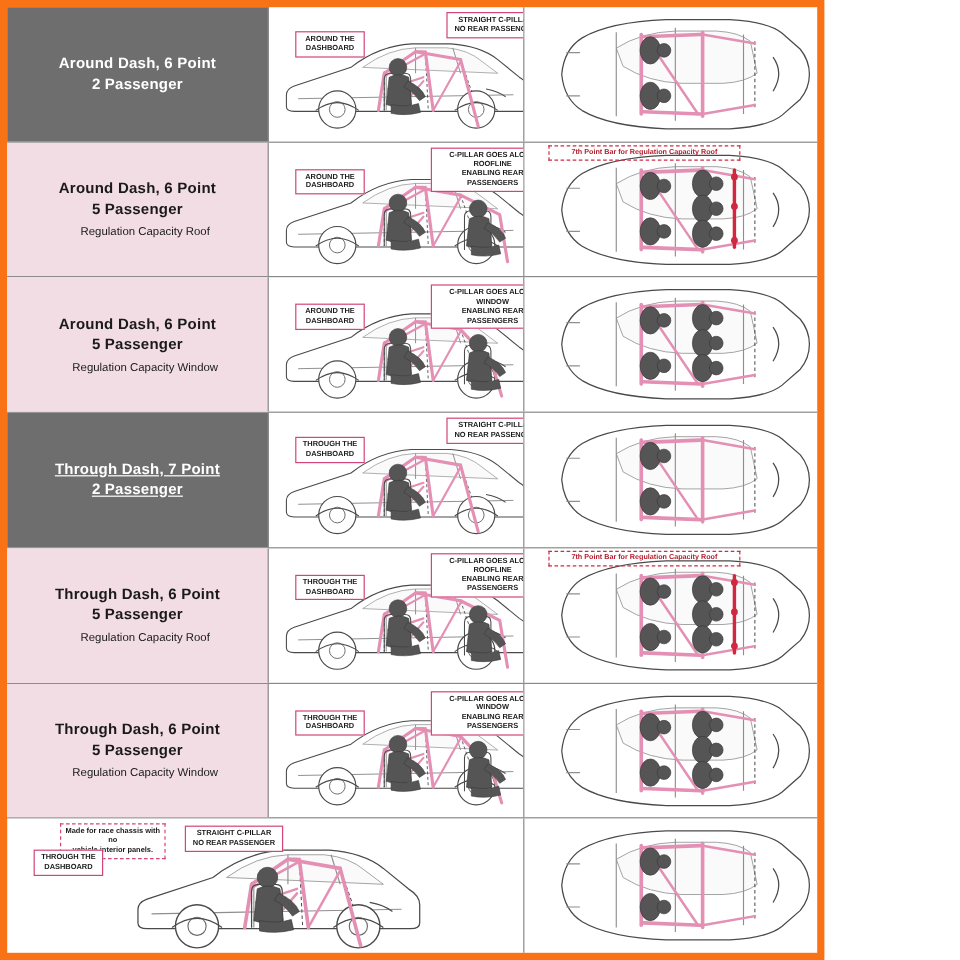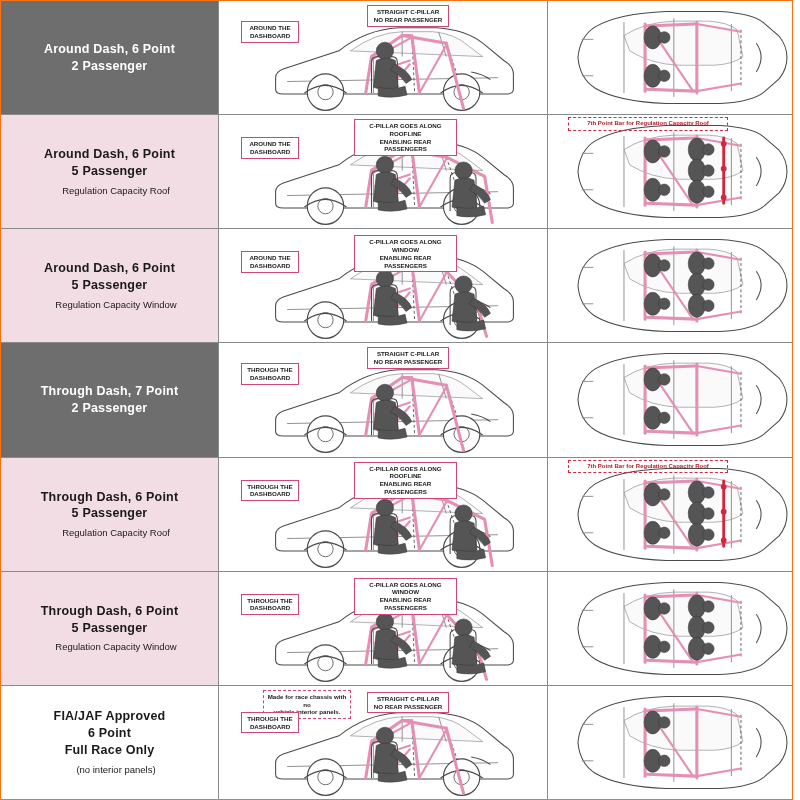--- a/index.html
+++ b/index.html
@@ -1,17 +1,17 @@
 <!DOCTYPE html>
 <html><head>
 <meta charset="utf-8">
 <style>
   html,body{margin:0;padding:0;background:#ffffff;}
   body{width:800px;height:800px;font-family:"Liberation Sans",sans-serif;overflow:hidden;}
-  #sheet{width:793px;height:800px;box-sizing:border-box;display:flex;flex-direction:column;border:1px solid #f97316;background:#fff;}
+  #sheet{width:687px;height:800px;box-sizing:border-box;display:flex;flex-direction:column;border:6px solid #f97316;background:#fff;}
   .row{display:flex;flex:1 1 0;border-bottom:1px solid #8a8a8a;min-height:0;}
   .row:last-child{border-bottom:none;}
   .label-cell{width:218px;flex:0 0 218px;box-sizing:border-box;border-right:1px solid #8a8a8a;
     display:flex;flex-direction:column;align-items:center;justify-content:center;text-align:center;padding:4px 8px;}
   .label-cell.dark{background:#6e6e6e;color:#ffffff;}
   .label-cell.pink{background:#f2dde4;color:#1a1a1a;}
   .label-cell.white{background:#ffffff;color:#1a1a1a;}
   .lbl-main{font-size:12.5px;font-weight:bold;line-height:1.35;letter-spacing:.2px;}
   .lbl-sub{font-size:9.5px;font-weight:normal;margin-top:5px;line-height:1.3;padding-left:13px;}
   .side-cell{flex:1 1 auto;position:relative;box-sizing:border-box;border-right:1px solid #8a8a8a;overflow:hidden;}
@@ -368,21 +368,21 @@
       <g>
               <ellipse cx="150" cy="80" rx="9" ry="12"></ellipse>
               <circle cx="162" cy="80" r="6"></circle>
             </g>
     </g>
 </svg>
       </div>
     </div>
     <div class="row">
       <div class="label-cell dark">
-        <div class="lbl-main" style="white-space: pre-line;">Through Dash, 7 Point
+        <div class="lbl-main" style="white-space: pre-line; text-decoration: underline;">Through Dash, 7 Point
 2 Passenger</div>
       </div>
       <div class="side-cell">
 <svg viewBox="0 0 260 118" preserveAspectRatio="xMidYMid meet">
   <g>
     <path class="body-l" d="M18,92 L18,80 q0,-6 8,-9 L84,52 q28,-22 62,-24 l40,0 q30,2 48,16 l22,18 q10,6 10,14 l0,16 q0,5 -8,5 L26,97 q-8,0 -8,-5 z"></path>
     <path class="glass" d="M96,52 q26,-19 54,-20 l32,0 q22,2 36,14 l16,12 z"></path>
     <path class="body-t" d="M150,32 L150,58"></path>
     <path class="body-t" d="M188,32 L196,58"></path>
     <path class="body-t" d="M30,84 L250,80"></path>
@@ -704,26 +704,20 @@
             </g>
       <g>
               <ellipse cx="150" cy="80" rx="9" ry="12"></ellipse>
               <circle cx="162" cy="80" r="6"></circle>
             </g>
     </g>
 </svg>
       </div>
     </div>
     <div class="row">
-      <div class="label-cell white">
-        <div class="lbl-main" style="white-space: pre-line;">FIA/JAF Approved
-6 Point
-Full Race Only</div>
-        <div class="lbl-sub">(no interior panels)</div>
-      </div>
       <div class="side-cell">
 <svg viewBox="0 0 260 118" preserveAspectRatio="xMidYMid meet">
   <g>
     <path class="body-l" d="M18,92 L18,80 q0,-6 8,-9 L84,52 q28,-22 62,-24 l40,0 q30,2 48,16 l22,18 q10,6 10,14 l0,16 q0,5 -8,5 L26,97 q-8,0 -8,-5 z"></path>
     <path class="glass" d="M96,52 q26,-19 54,-20 l32,0 q22,2 36,14 l16,12 z"></path>
     <path class="body-t" d="M150,32 L150,58"></path>
     <path class="body-t" d="M188,32 L196,58"></path>
     <path class="body-t" d="M30,84 L250,80"></path>
     <path class="body-t" d="M120,96 L120,58"></path>
     <path class="dash" d="M118,56 L118,96"></path>

